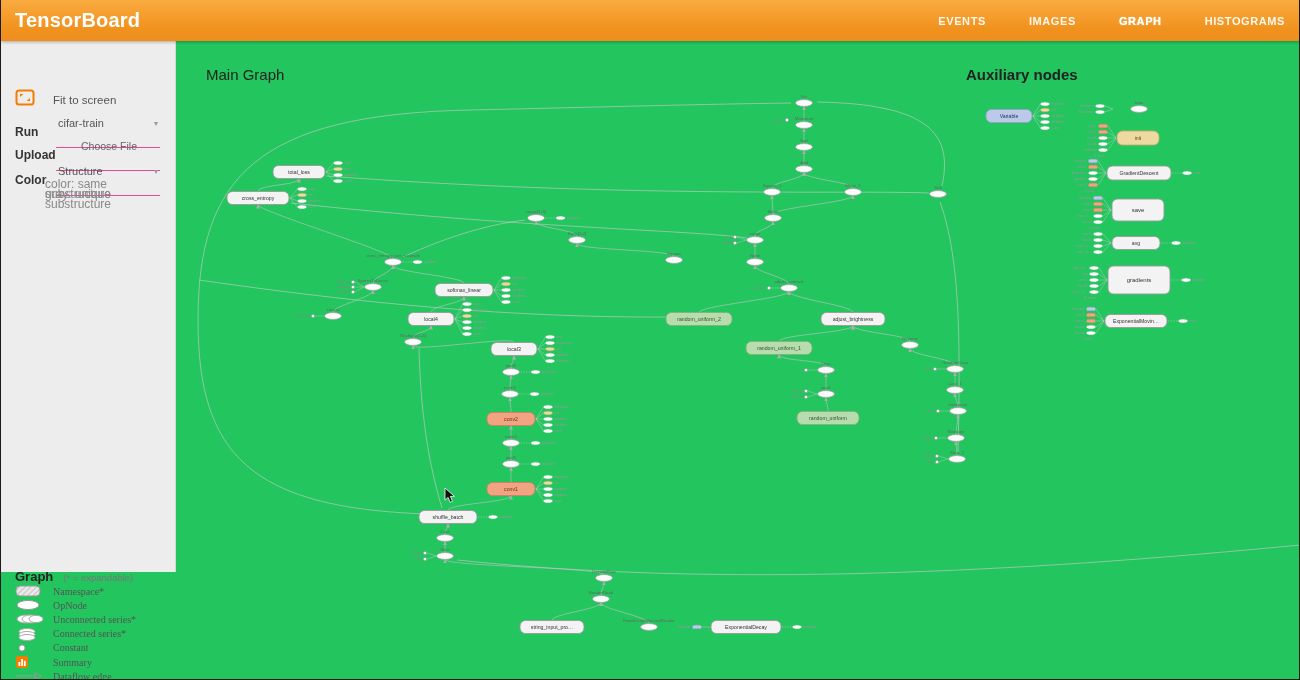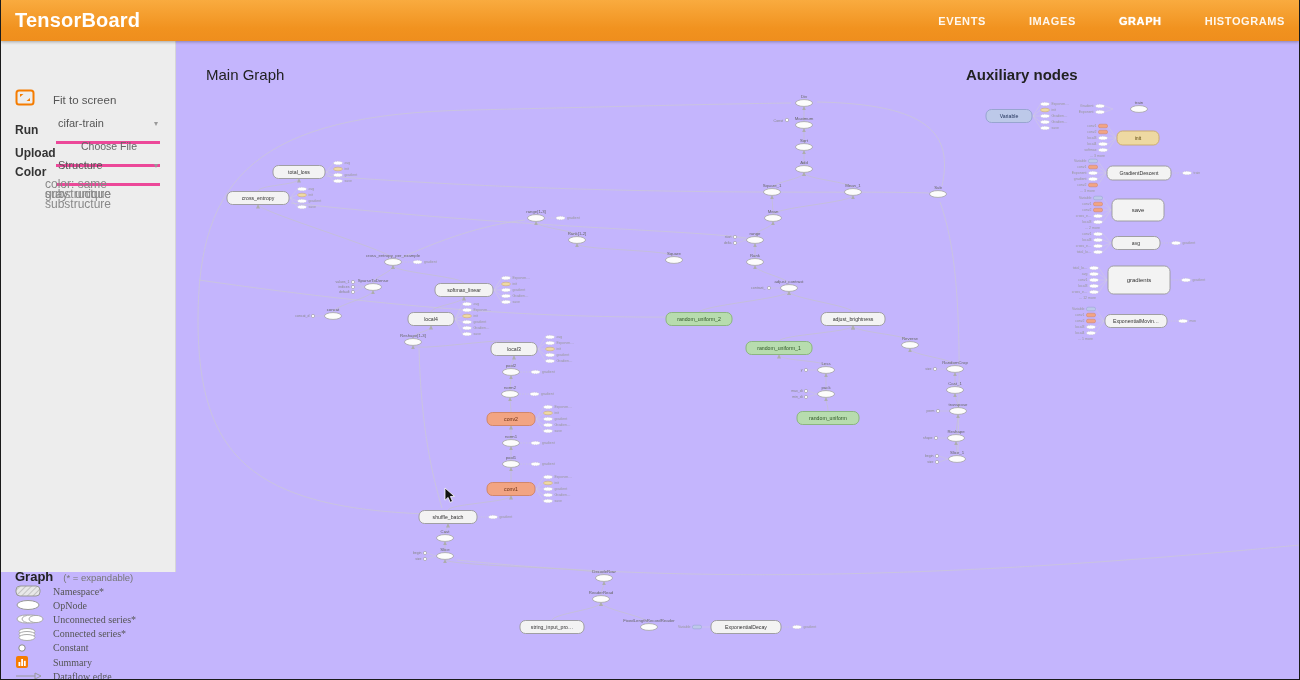--- a/index.html
+++ b/index.html
@@ -1,32 +1,32 @@
 <!DOCTYPE html>
 <html><head>
 <meta charset="utf-8">
 <style>
   html,body{margin:0;padding:0;background:#fff;}
   *{box-sizing:border-box;}
   #app{position:relative;width:1300px;height:680px;overflow:hidden;
        font-family:"Liberation Sans", sans-serif;
-       border-left:1px solid #1a1a1a;border-right:1px solid #1a1a1a;border-bottom:1px solid #1a1a1a;background:#c4b5fd;}
+       border-left:1px solid #1a1a1a;border-right:1px solid #1a1a1a;border-bottom:1px solid #1a1a1a;background:#22c55e;}
   
   #header{position:absolute;left:0;top:0;width:100%;height:41px;
           background:linear-gradient(#f9ab3f,#f1921f 70%,#ef8e1d);
           box-shadow:0 1px 3px rgba(0,0,0,.3);display:flex;align-items:center;z-index:5;}
   #header .title{color:#fff;font-size:20px;font-weight:bold;margin-left:14px;letter-spacing:.2px;}
   #nav{margin-left:auto;margin-right:14px;display:flex;gap:43px;}
   #nav .nav-item{color:rgba(255,255,255,.92);font-size:11px;font-weight:bold;letter-spacing:.6px;cursor:pointer;}
   #nav .nav-item.active{color:#fff;text-shadow:0 0 1px #fff;}
   
   #sidebar{position:absolute;left:0;top:41px;width:175px;height:531px;background:#ededed;border-right:1px solid #d6d6d6;}
   .side-row{position:absolute;left:14px;display:flex;align-items:center;}
   .side-label{font-size:12px;font-weight:bold;color:#333;width:41px;}
-  .side-value{font-size:11px;color:#555;width:104px;border-bottom:3px solid #ec4899;padding:2px 0 12px 2px;position:relative;}
+  .side-value{font-size:11px;color:#555;width:104px;border-bottom:1px solid #ec4899;padding:2px 0 18px 2px;position:relative;}
   .side-value .caret{position:absolute;right:2px;top:4px;font-size:8px;color:#999;}
   .side-value.center{text-align:center;color:#666;font-size:10.5px;}
   .help-text{position:absolute;left:44px;font-size:12px;color:#888;line-height:10px;}
   #fit-row{position:absolute;left:14px;top:48px;display:flex;align-items:center;gap:18px;cursor:pointer;}
   #fit-row .fit-label{font-size:11.5px;color:#555;}
   
   #legend{position:absolute;left:14px;top:528px;width:150px;}
   #legend .legend-head{display:flex;align-items:baseline;gap:10px;}
   #legend .legend-title{font-size:13px;font-weight:bold;color:#222;}
   #legend .legend-sub{font-size:9.5px;color:#777;}
@@ -69,21 +69,21 @@
     <div class="side-row" style="top:74px;">
       <span class="side-label">Run</span>
       <span class="side-value"><span>cifar-train</span><span class="caret">▾</span></span>
     </div>
 
     <div class="side-row" style="top:97px;align-items:center;">
       <span class="side-label">Upload</span>
       <span class="side-value center">Choose File</span>
     </div>
 
-    <div class="side-row" style="top:116px;">
+    <div class="side-row" style="top:122px;">
       <span class="side-label">Color</span>
       <span class="side-value"><span>Structure</span><span class="caret">▾</span></span>
     </div>
 
     <div class="help-text" style="top:138px;">color: same substructure</div>
     <div class="help-text" style="top:148px;">gray: unique substructure</div>
 
     <div id="legend">
       <div class="legend-head">
         <span class="legend-title">Graph</span>

